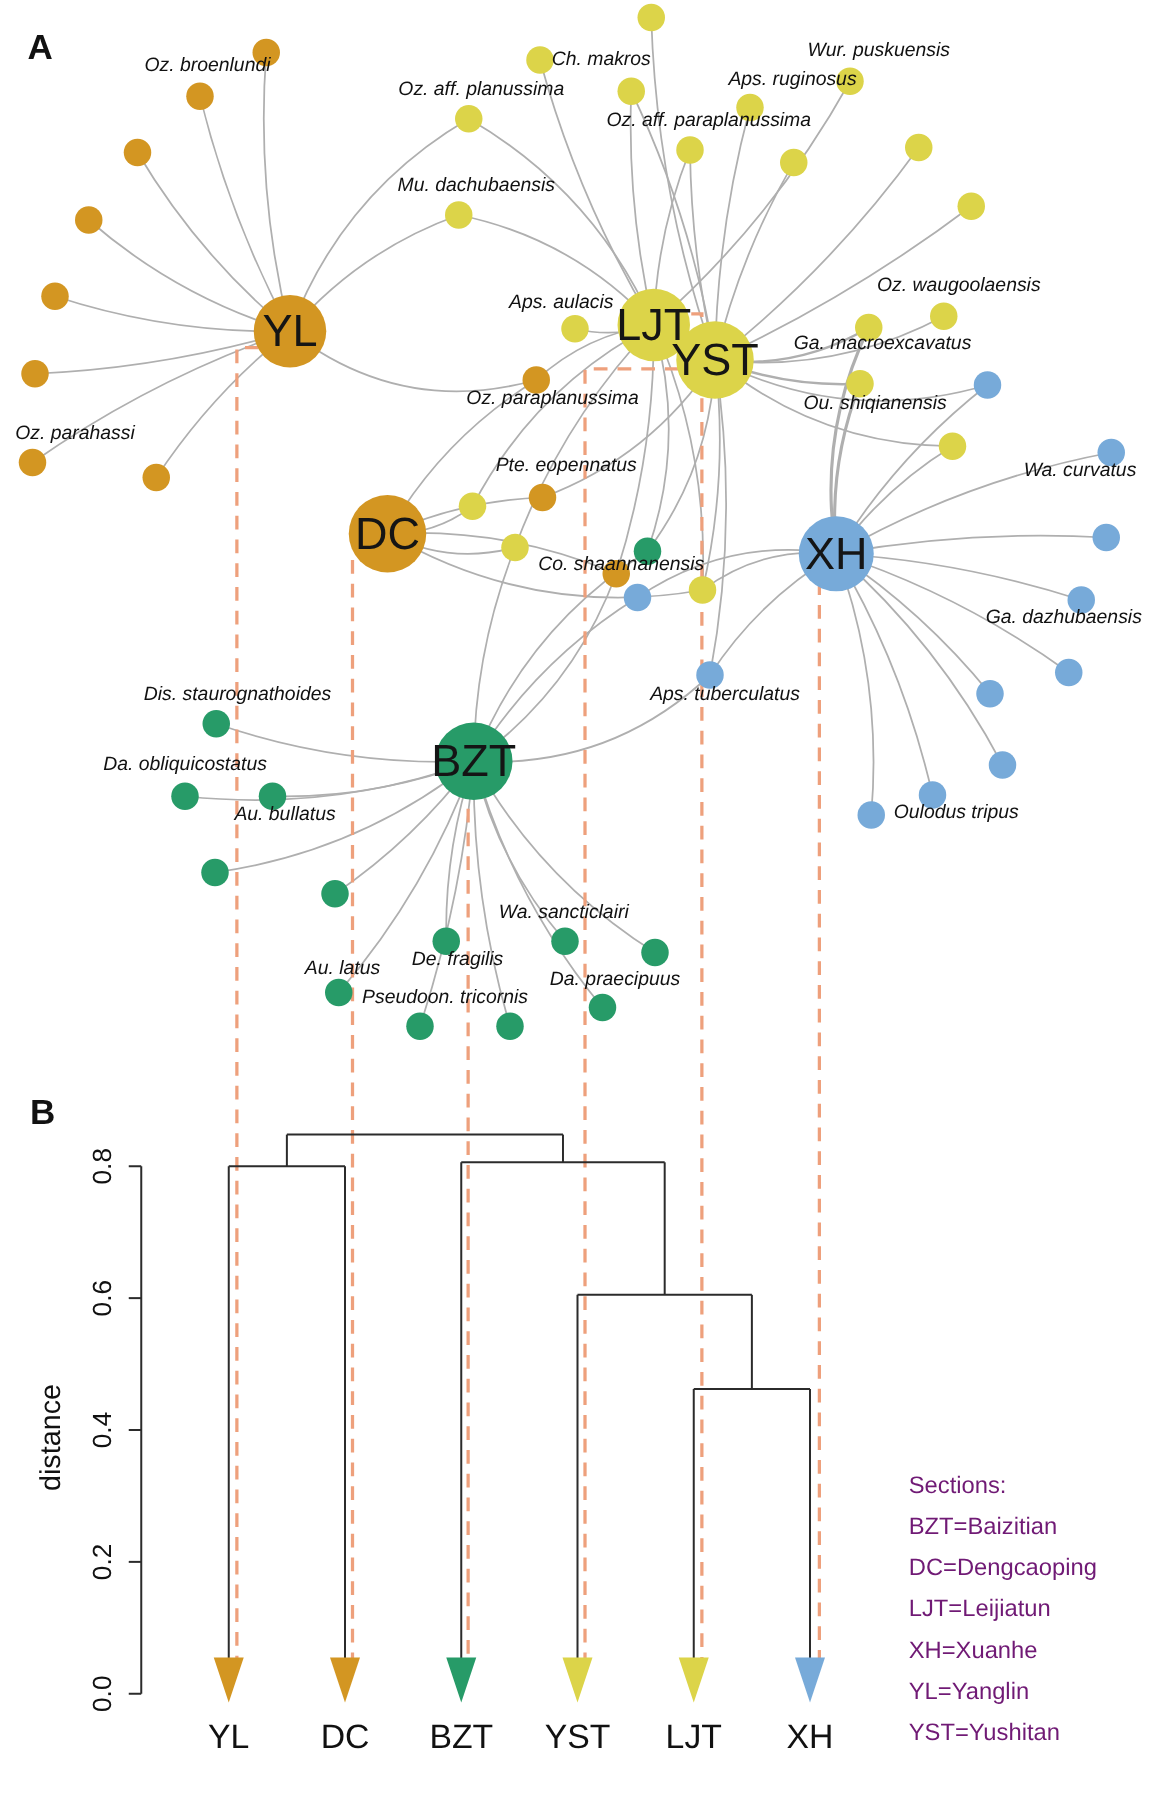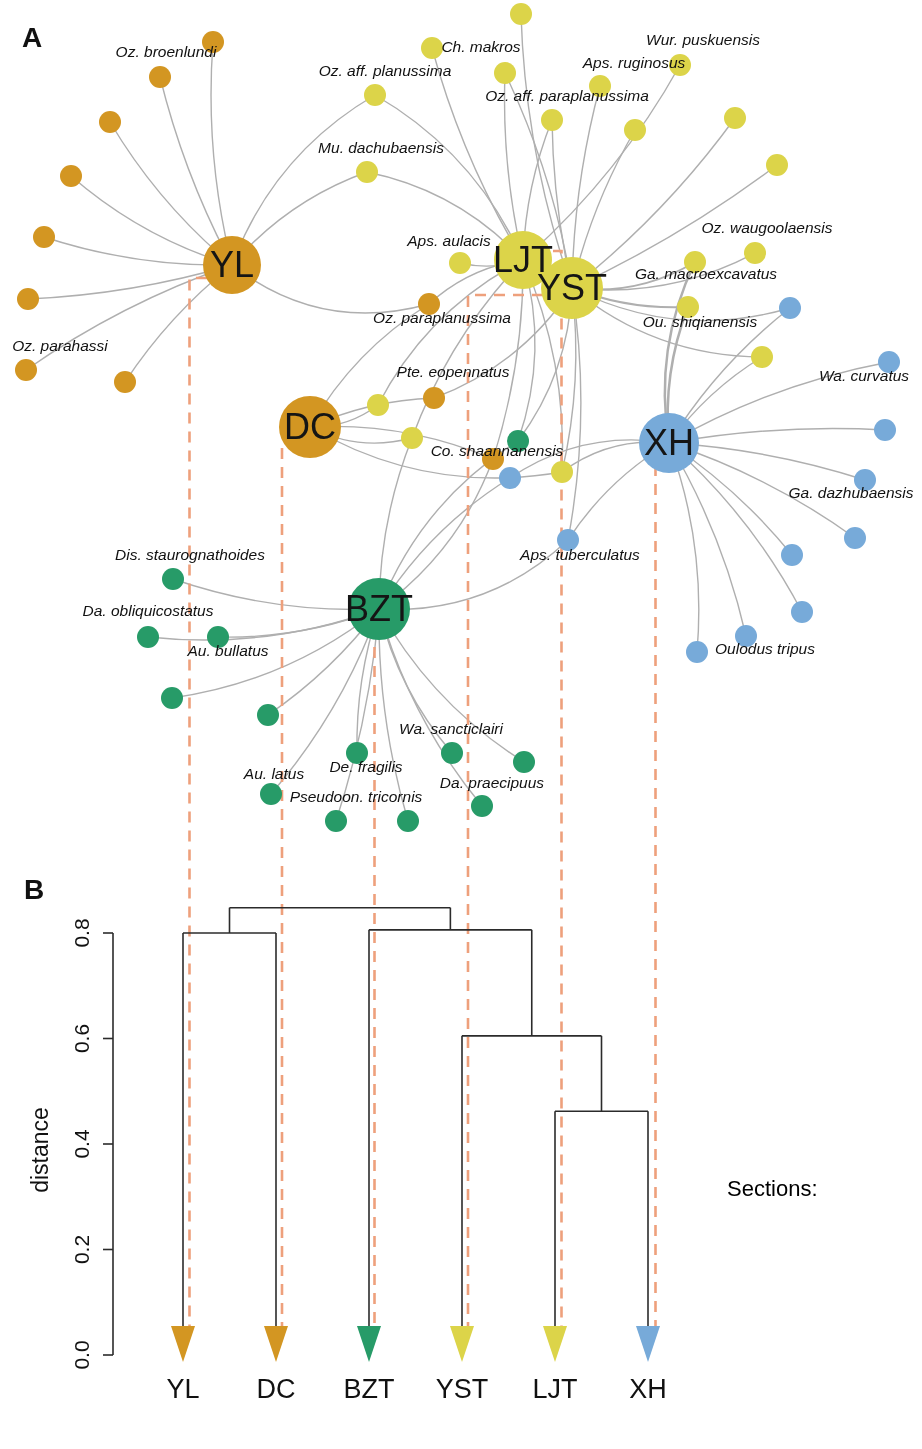--- a/index.html
+++ b/index.html
@@ -1,21 +1,21 @@
 <!DOCTYPE html>
 <html><head>
 <meta charset="utf-8">
 <style>
   html,body{margin:0;padding:0;background:#fff;}
   .figure{position:relative;width:922px;height:1449px;background:#ffffff;overflow:hidden;
           font-family:"Liberation Sans", sans-serif;}
   .panel-letter{position:absolute;font-size:28px;font-weight:bold;color:#111;}
   #panelA{left:22px;top:22px;}
   #panelB{left:24px;top:874px;}
-  #legend{position:absolute;left:727px;top:1172px;color:#000000;font-size:22px;line-height:33px;}
+  #legend{position:absolute;left:727px;top:1172px;color:#701a75;font-size:19px;line-height:33px;}
   #legend .lg-title{margin:0 0 0 0;}
   #legend ul{list-style:none;margin:0;padding:0;}
   svg{position:absolute;left:0;top:0;}
 </style>
 </head>
 <body>
 
 <div class="figure">
   <svg id="fig" width="922" height="1449" viewBox="0 0 922 1449">
       <path d="M 213,42 Q 204.56498053699548,155.02809582868647 232,265" fill="none" stroke="#AFAFAF" stroke-width="1.4"></path>
@@ -232,14 +232,22 @@
       <text x="462" y="1398" text-anchor="middle" font-size="27px" fill="#111111" font-family="&quot;Liberation Sans&quot;, sans-serif">YST</text>
       <polygon points="543,1326 567,1326 555,1362" fill="#DCD449"></polygon>
       <text x="555" y="1398" text-anchor="middle" font-size="27px" fill="#111111" font-family="&quot;Liberation Sans&quot;, sans-serif">LJT</text>
       <polygon points="636,1326 660,1326 648,1362" fill="#77AAD9"></polygon>
       <text x="648" y="1398" text-anchor="middle" font-size="27px" fill="#111111" font-family="&quot;Liberation Sans&quot;, sans-serif">XH</text>
     </svg>
   <div id="panelA" class="panel-letter">A</div>
   <div id="panelB" class="panel-letter">B</div>
   <div id="legend">
     <div class="lg-title">Sections:</div>
+    <ul id="legend-list">
+        <li>BZT=Baizitian</li>
+        <li>DC=Dengcaoping</li>
+        <li>LJT=Leijiatun</li>
+        <li>XH=Xuanhe</li>
+        <li>YL=Yanglin</li>
+        <li>YST=Yushitan</li>
+      </ul>
   </div>
 </div>
 
 </body></html>

